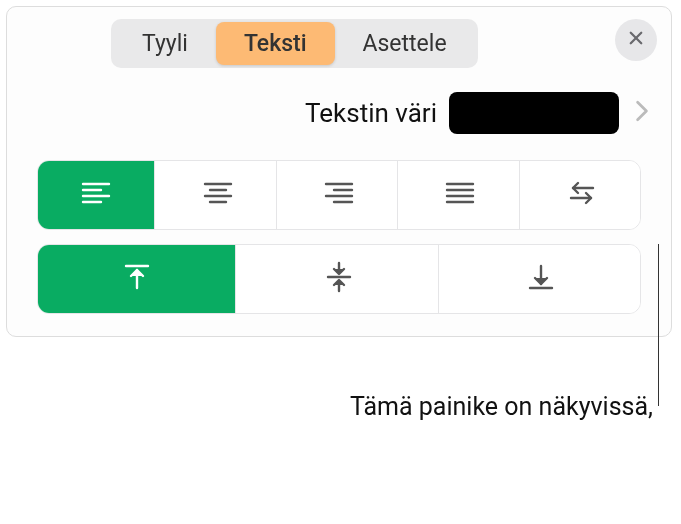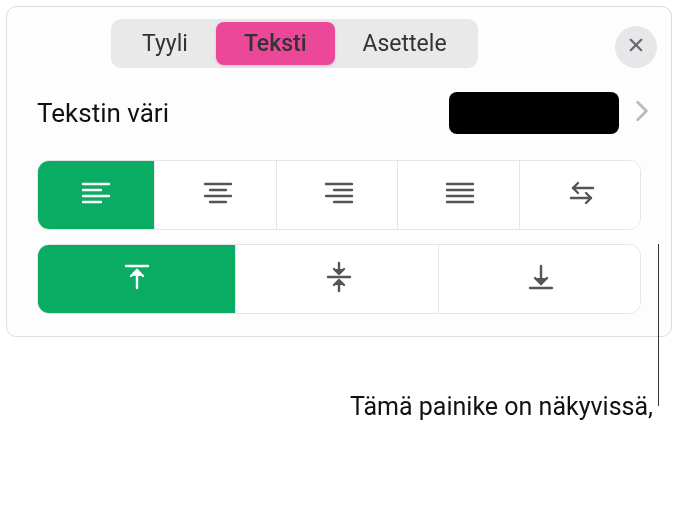--- a/index.html
+++ b/index.html
@@ -13,42 +13,42 @@
   .panel {
     background: #fdfdfd;
     border: 1px solid #ddd;
     border-radius: 10px;
     margin: 6px;
     padding: 0;
     width: 666px;
   }
   .header-row {
     display: flex;
-    align-items: flex-end;
+    align-items: flex-start;
     padding: 12px 14px 10px 14px;
     gap: 10px;
   }
   .tabbar {
     display: flex;
     background: #e9e9ea;
     border-radius: 10px;
     padding: 3px;
     flex: 0 0 auto;
     margin-left: 90px;
   }
   .tab {
     padding: 8px 28px;
     font-size: 23px;
     color: #333;
     border-radius: 8px;
     cursor: pointer;
     user-select: none;
   }
   .tab.active {
-    background: #ec4899;
+    background: #fdba74;
     box-shadow: 0 1px 3px rgba(0,0,0,0.15);
     font-weight: 500;
   }
   .spacer { flex: 1; }
   .close-btn {
     width: 42px;
     height: 42px;
     border-radius: 50%;
     background: #e7e7e9;
     display: flex;
@@ -61,20 +61,21 @@
   .color-row {
     display: flex;
     align-items: center;
     padding: 14px 18px 14px 30px;
     gap: 12px;
   }
   .color-label {
     font-size: 26px;
     color: #111;
     flex: 1;
+    text-align: right;
   }
   .color-swatch {
     width: 170px;
     height: 42px;
     background: #000;
     border-radius: 8px;
   }
   .color-chevron {
     color: #bbb;
     display: flex;

